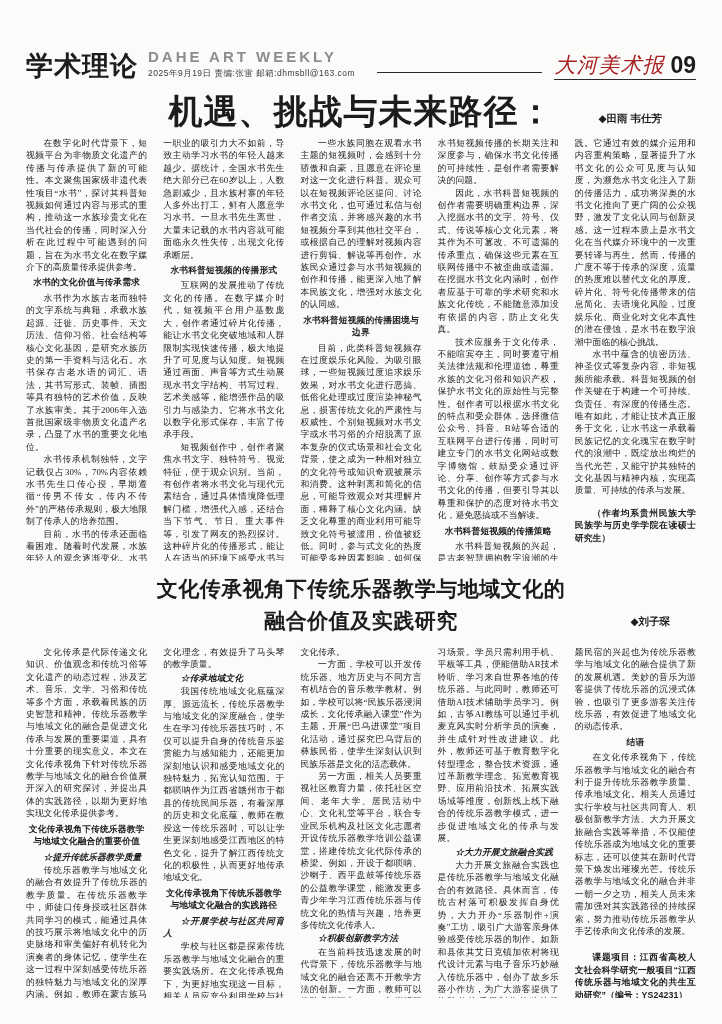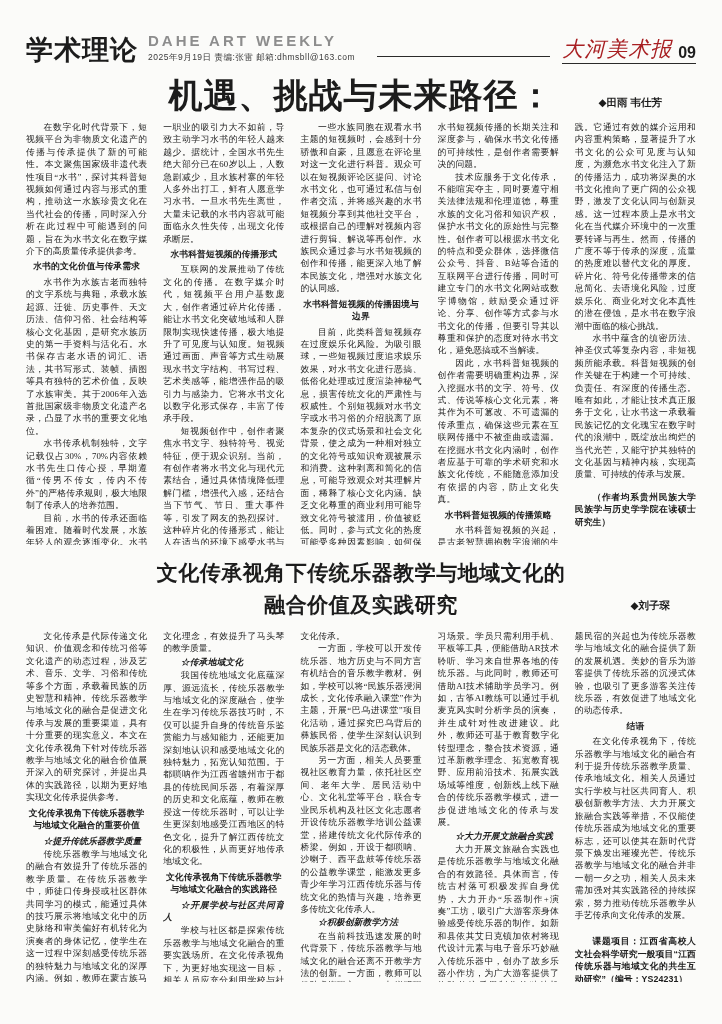--- a/index.html
+++ b/index.html
@@ -3,29 +3,29 @@
 <meta charset="utf-8">
 <style>
   html,body{margin:0;padding:0;}
   body{
     width:722px;height:1024px;overflow:hidden;box-sizing:border-box;
     background:#fbfbf9;color:#1c1c1c;
     font-family:"Liberation Serif","DejaVu Serif",serif;
   }
   .page{padding:0 26px;box-sizing:border-box;}
   
-  .hdr{display:flex;align-items:flex-end;padding-top:20px;height:44px;}
+  .hdr{display:flex;align-items:flex-end;padding-top:36px;height:44px;}
   .hdr-section{font-family:"Liberation Sans","DejaVu Sans",sans-serif;font-weight:900;font-size:27px;line-height:1;letter-spacing:1px;}
   .hdr-mid{margin-left:10px;display:flex;flex-direction:column;justify-content:flex-end;}
   .hdr-weekly{font-family:"Liberation Sans","DejaVu Sans",sans-serif;font-weight:bold;font-size:15px;color:#8d8d8d;letter-spacing:3px;line-height:1.1;}
   .hdr-meta{font-family:"Liberation Sans","DejaVu Sans",sans-serif;font-size:8.5px;color:#3a3a3a;margin-top:3px;letter-spacing:.5px;}
   .hdr-line{flex:1;border-bottom:1.6px solid #2a2a2a;margin:0 12px 7px 22px;}
   .hdr-right{display:flex;align-items:flex-end;border-bottom:1.6px solid #2a2a2a;padding-bottom:3px;}
   .hdr-paper{font-weight:400;font-style:italic;font-size:21px;color:#a81f22;letter-spacing:1px;line-height:1;}
-  .hdr-pageno{font-family:"Liberation Sans","DejaVu Sans",sans-serif;font-weight:bold;font-size:16px;line-height:.85;margin-left:6px;}
+  .hdr-pageno{font-family:"Liberation Sans","DejaVu Sans",sans-serif;font-weight:bold;font-size:23px;line-height:.85;margin-left:6px;}
   
   .titleblock{position:relative;text-align:center;font-family:"Liberation Sans","DejaVu Sans",sans-serif;font-weight:900;}
   .t1{margin-top:14px;}
   .t1 .tl{font-size:34px;line-height:34px;letter-spacing:1px;}
   .t2{margin-top:12px;}
   .t2 .tl{font-size:21px;line-height:32px;letter-spacing:.5px;}
   .byline{position:absolute;font-family:"Liberation Sans","DejaVu Sans",sans-serif;font-weight:bold;font-size:10.5px;}
   .by1{right:34px;bottom:2px;}
   .by2{right:26px;bottom:8px;}
   
@@ -78,22 +78,22 @@
         <div class="blk p">互联网的发展推动了传统文化的传播。在数字媒介时代，短视频平台用户基数庞大，创作者通过碎片化传播，能让水书文化突破地域和人群限制实现快速传播，极大地提升了可见度与认知度。短视频通过画面、声音等方式生动展现水书文字结构、书写过程、艺术美感等，能增强作品的吸引力与感染力。它将水书文化以数字化形式保存，丰富了传承手段。</div>
         <div class="blk p">短视频创作中，创作者聚焦水书文字、独特符号、视觉特征，便于观众识别。当前，有创作者将水书文化与现代元素结合，通过具体情境降低理解门槛，增强代入感，还结合当下节气、节日、重大事件等，引发了网友的热烈探讨。这种碎片化的传播形式，能让人在适当的环境下感受水书与其他文化的融合。</div>
       </div>
       <div class="col">
         <div class="blk p">一些水族同胞在观看水书主题的短视频时，会感到十分骄傲和自豪，且愿意在评论里对这一文化进行科普。观众可以在短视频评论区提问、讨论水书文化，也可通过私信与创作者交流，并将感兴趣的水书短视频分享到其他社交平台，或根据自己的理解对视频内容进行剪辑、解说等再创作。水族民众通过参与水书短视频的创作和传播，能更深入地了解本民族文化，增强对水族文化的认同感。</div>
         <div class="blk h">水书科普短视频的传播困境与边界</div>
         <div class="blk p">目前，此类科普短视频存在过度娱乐化风险。为吸引眼球，一些短视频过度追求娱乐效果，对水书文化进行恶搞、低俗化处理或过度渲染神秘气息，损害传统文化的严肃性与权威性。个别短视频对水书文字或水书习俗的介绍脱离了原本复杂的仪式场景和社会文化背景，使之成为一种相对独立的文化符号或知识奇观被展示和消费。这种剥离和简化的信息，可能导致观众对其理解片面，稀释了核心文化内涵。缺乏文化尊重的商业利用可能导致文化符号被滥用，价值被贬低。同时，参与式文化的热度可能受多种因素影响，如何保持用户对</div>
       </div>
       <div class="col">
         <div class="blk pc">水书短视频传播的长期关注和深度参与，确保水书文化传播的可持续性，是创作者需要解决的问题。</div>
+        <div class="blk p">因此，水书科普短视频的创作者需要明确重构边界，深入挖掘水书的文字、符号、仪式、传说等核心文化元素，将其作为不可篡改、不可遗漏的传承重点，确保这些元素在互联网传播中不被歪曲或遗漏。在挖掘水书文化内涵时，创作者应基于可靠的学术研究和水族文化传统，不能随意添加没有依据的内容，防止文化失真。</div>
         <div class="blk p">技术应服务于文化传承，不能喧宾夺主，同时要遵守相关法律法规和伦理道德，尊重水族的文化习俗和知识产权，保护水书文化的原始性与完整性。创作者可以根据水书文化的特点和受众群体，选择微信公众号、抖音、B站等合适的互联网平台进行传播，同时可建立专门的水书文化网站或数字博物馆，鼓励受众通过评论、分享、创作等方式参与水书文化的传播，但要引导其以尊重和保护的态度对待水书文化，避免恶搞或不当解读。</div>
-        <div class="blk p">因此，水书科普短视频的创作者需要明确重构边界，深入挖掘水书的文字、符号、仪式、传说等核心文化元素，将其作为不可篡改、不可遗漏的传承重点，确保这些元素在互联网传播中不被歪曲或遗漏。在挖掘水书文化内涵时，创作者应基于可靠的学术研究和水族文化传统，不能随意添加没有依据的内容，防止文化失真。</div>
         <div class="blk h">水书科普短视频的传播策略</div>
         <div class="blk p">水书科普短视频的兴起，是古老智慧拥抱数字浪潮的生动实</div>
       </div>
       <div class="col">
         <div class="blk pc">践。它通过有效的媒介运用和内容重构策略，显著提升了水书文化的公众可见度与认知度，为濒危水书文化注入了新的传播活力，成功将深奥的水书文化推向了更广阔的公众视野，激发了文化认同与创新灵感。这一过程本质上是水书文化在当代媒介环境中的一次重要转译与再生。然而，传播的广度不等于传承的深度，流量的热度难以替代文化的厚度。碎片化、符号化传播带来的信息简化、去语境化风险，过度娱乐化、商业化对文化本真性的潜在侵蚀，是水书在数字浪潮中面临的核心挑战。</div>
         <div class="blk p">水书中蕴含的缜密历法、神圣仪式等复杂内容，非短视频所能承载。科普短视频的创作关键在于构建一个可持续、负责任、有深度的传播生态。唯有如此，才能让技术真正服务于文化，让水书这一承载着民族记忆的文化瑰宝在数字时代的浪潮中，既绽放出绚烂的当代光芒，又能守护其独特的文化基因与精神内核，实现高质量、可持续的传承与发展。</div>
         <div class="blk note">（作者均系贵州民族大学民族学与历史学学院在读硕士研究生）</div>
       </div>
     </div>
 

